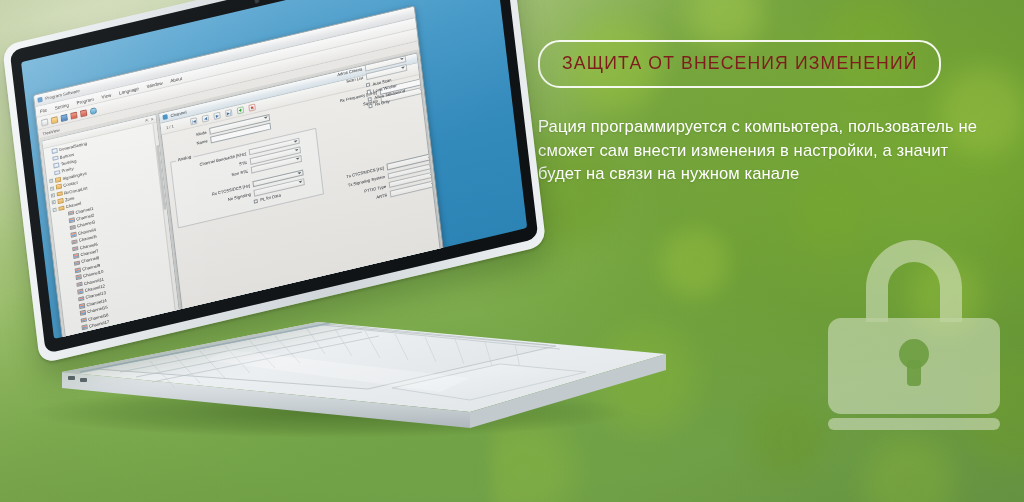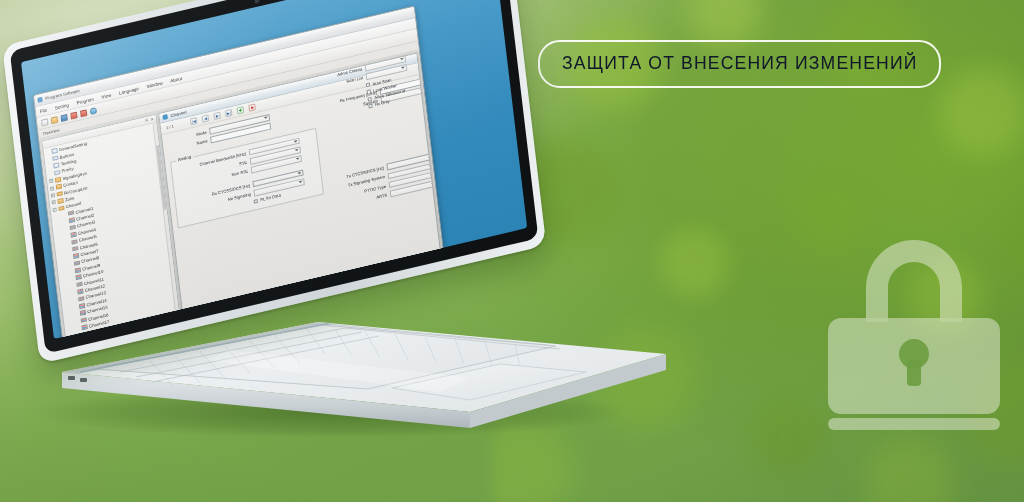--- a/index.html
+++ b/index.html
@@ -61,21 +61,21 @@
   #lock-icon svg { width:100%; height:100%; display:block; }
 
   
   #right-col { position:absolute; left:538px; top:40px; width:452px; }
   #title-pill {
     display:inline-flex; align-items:center; justify-content:center;
     border:2px solid rgba(255,255,255,0.92);
     border-radius:22px; padding:11px 22px 12px;
   }
   #title-pill .ttl {
-    color:#0f172a; font-size:17.6px; letter-spacing:1.15px; font-weight:400; white-space:nowrap;
+    color:#7f1d1d; font-size:17.6px; letter-spacing:1.15px; font-weight:400; white-space:nowrap;
   }
   #body-text {
     margin-top:27px; color:#ffffff; font-size:16.6px; line-height:1.43;
     max-width:440px; font-weight:400; letter-spacing:.1px;
     text-shadow: 0 1px 2px rgba(40,70,20,0.18);
   }
 
   
   #laptop { position:absolute; left:0px; top:20px; width:700px; height:420px; }
 
@@ -239,20 +239,21 @@
       <circle cx="88" cy="116" r="15"></circle>
       <rect x="81" y="122" width="14" height="26" rx="4"></rect>
     </g>
   </svg>
 </div>
 
 <div id="right-col">
   <div id="title-pill">
     <span class="ttl">ЗАЩИТА ОТ ВНЕСЕНИЯ ИЗМЕНЕНИЙ</span>
   </div>
+  <p id="body-text">Рация программируется с компьютера, пользователь не сможет сам внести изменения в настройки, а значит будет на связи на нужном канале</p>
 </div>
 
 <div id="laptop">
 
   <div class="base-wrap">
     <svg viewBox="0 0 700 420" xmlns="http://www.w3.org/2000/svg">
       <defs>
         <linearGradient id="gTop" x1="0" y1="0" x2="1" y2="1">
           <stop offset="0%" stop-color="#fbfcfc"></stop>
           <stop offset="45%" stop-color="#eceff1"></stop>

